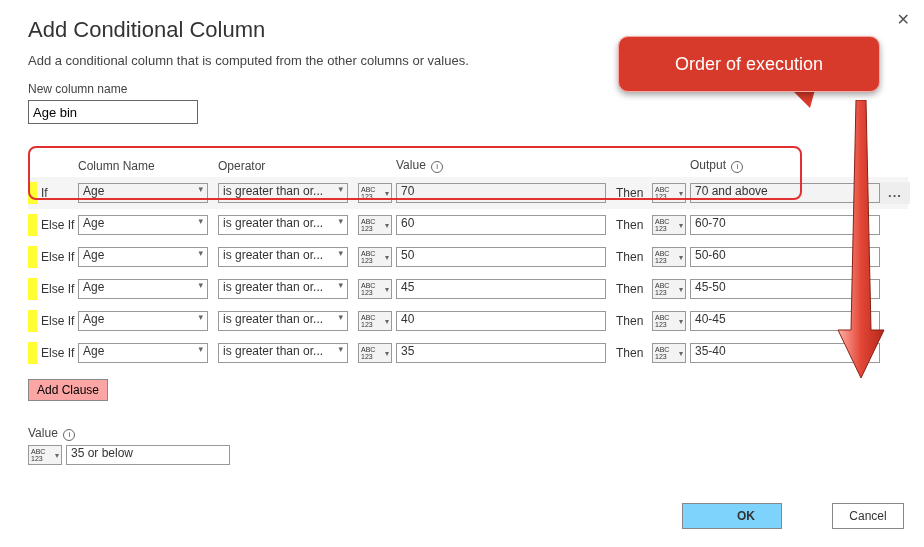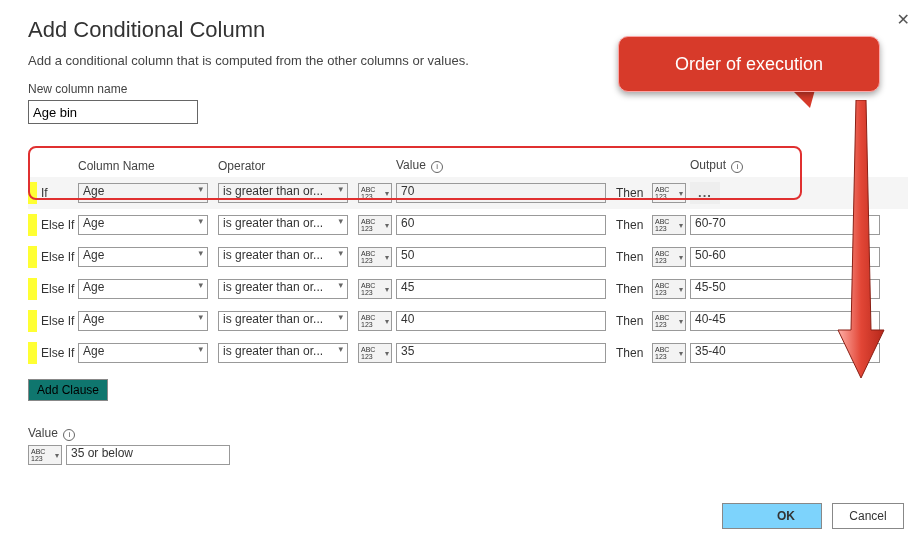--- a/index.html
+++ b/index.html
@@ -132,21 +132,21 @@
     display: inline-block;
     width: 10px; height: 10px;
     border: 1px solid #666; border-radius: 50%;
     font-size: 8px; line-height: 10px; text-align: center;
     color: #555; margin-left: 2px;
   }
 
   .add-clause {
     margin-top: 10px;
     border: 1px solid #888;
-    background: #0f766e;
+    background: #fca5a5;
     padding: 3px 8px;
     font-size: 12px;
     cursor: pointer;
     font-family: inherit;
   }
 
   .else-block {
     position: absolute;
     left: 28px; top: 425px;
   }
@@ -160,21 +160,21 @@
     right: 20px; bottom: 18px;
     display: flex; gap: 10px;
   }
   .btn {
     min-width: 70px; height: 24px;
     border: 1px solid #888;
     display: flex; align-items: center; justify-content: center;
     font-size: 12px; cursor: pointer;
   }
   .btn-ok { background: #7dd3fc; font-weight: 700; padding-left: 28px; }
-  .btn-cancel { background: #fff; }
+  .btn-cancel { background: #fff; margin-left: 40px; }
 
   
   .callout {
     position: absolute;
     left: 618px; top: 36px;
     width: 260px; height: 54px;
     background: #d73a2a;
     border: 1px solid #fca5a5;
     border-radius: 10px;
     color: #fff;
@@ -269,20 +269,23 @@
         <div class="col-then">Then</div>
         <div class="col-type">
           <div class="abc123">
             <span class="stack">
               <span>ABC</span>
               <span>123</span>
             </span>
             <span class="caret">▾</span>
           </div>
         </div>
+        <div class="col-out">
+          <div class="tx gray">70 and above</div>
+        </div>
         <div class="col-more">
           <div class="more-dots">...</div>
         </div>
       </div>
       <div class="rule-row">
         <div class="col-hl"></div>
         <div class="col-kw">Else If</div>
         <div class="col-name">
           <div class="dd">
             <span>Age</span>

